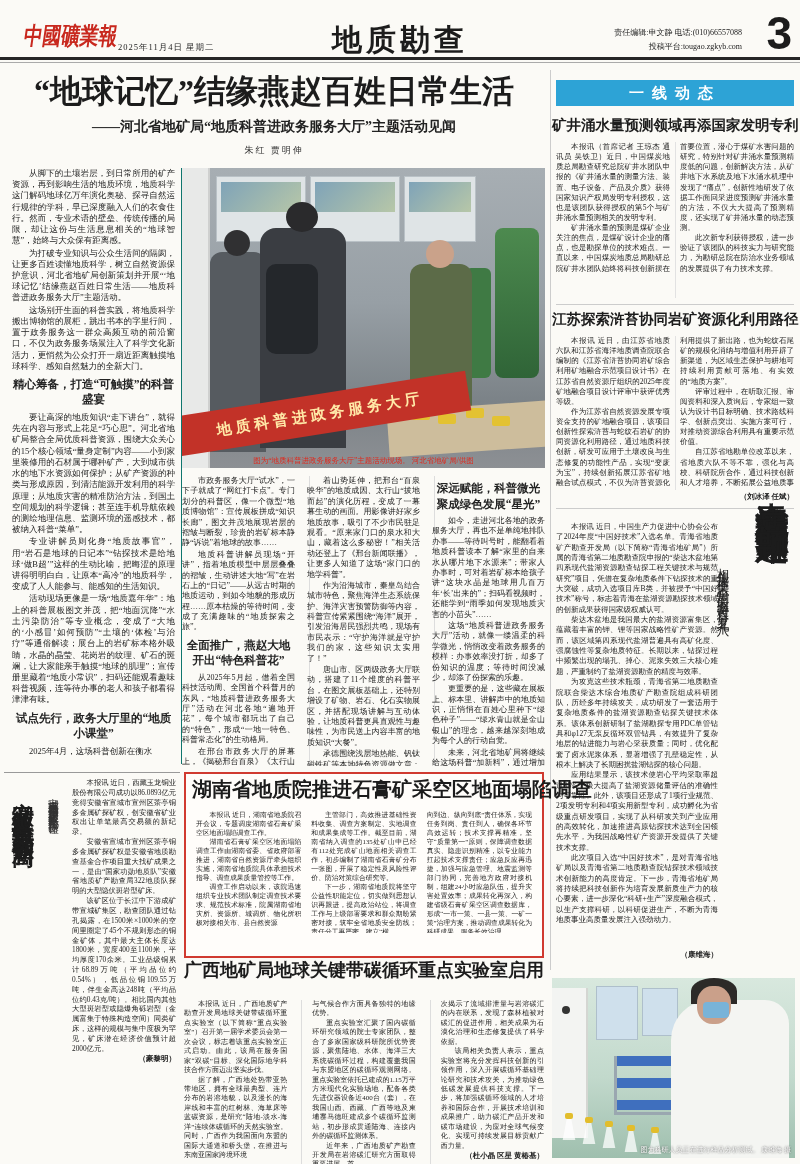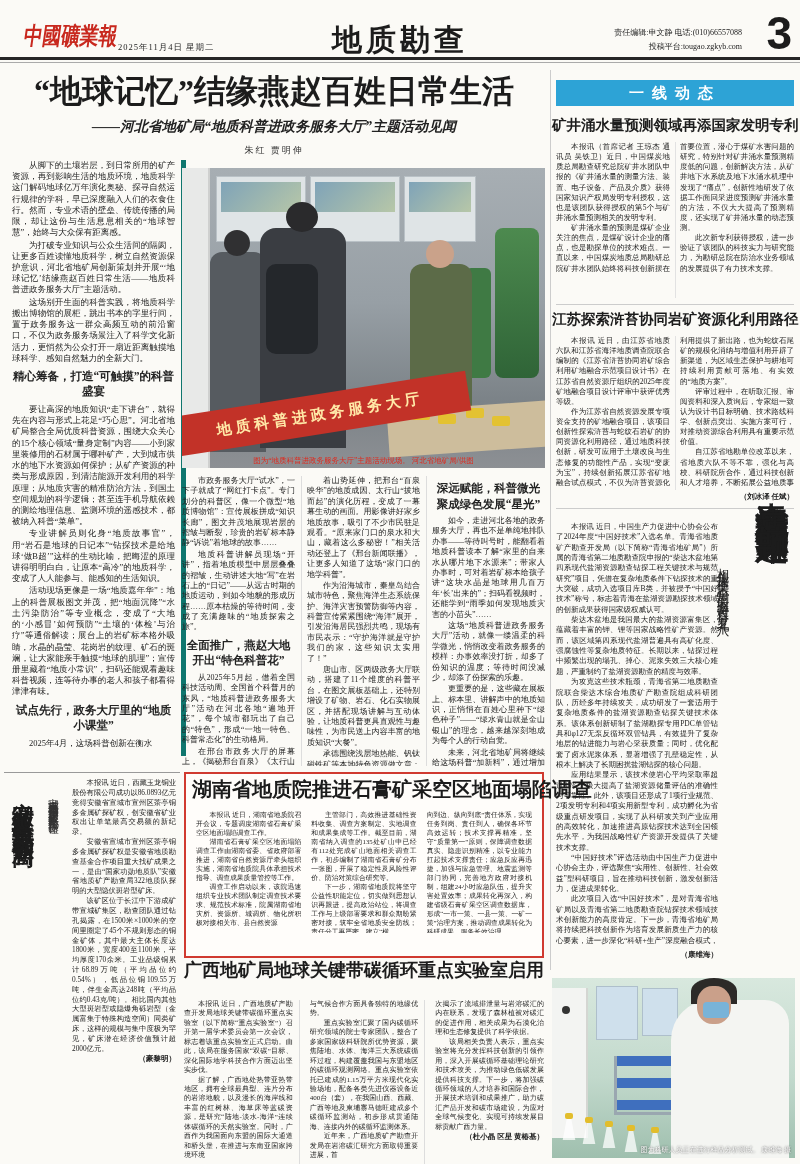--- a/index.html
+++ b/index.html
@@ -9,29 +9,29 @@
   
   .logo{left:24px;top:20px;font-size:24px;font-weight:bold;color:#c8281e;transform:skewX(-8deg) scaleX(.78);transform-origin:left;letter-spacing:0px;white-space:nowrap;}
   .dateline{left:118px;top:42px;font-size:8.5px;color:#222;letter-spacing:1px;}
   .section-title{left:0;top:20px;width:800px;text-align:center;font-size:30px;font-weight:bold;letter-spacing:4px;font-family:"Liberation Sans",sans-serif;}
   .editor-block{right:58px;top:26px;text-align:right;font-size:8px;line-height:1.7;color:#222;}
   .page-num{right:8px;top:6px;font-size:46px;font-weight:bold;font-family:"Liberation Sans",sans-serif;}
   .mast-rule{left:0;top:57px;width:800px;border-top:3px solid #262626;}
   .mast-rule2{left:0;top:62px;width:800px;border-top:1px solid #aaa;}
   
   .main-title{left:0;top:70px;width:548px;text-align:center;font-size:32px;font-weight:bold;letter-spacing:0px;white-space:nowrap;}
-  .main-sub{left:0;top:118px;width:548px;text-align:center;font-size:14px;font-weight:bold;color:#222;font-style:italic;}
+  .main-sub{left:0;top:118px;width:548px;text-align:center;font-size:14px;font-weight:bold;color:#222;}
   .main-authors{left:0;top:144px;width:548px;text-align:center;font-size:9px;letter-spacing:2px;color:#333;}
   .bodytxt{font-size:8.5px;line-height:1.32;text-align:justify;color:#232323;}
   .bodytxt p{margin:0 0 1px 0;text-indent:2em;}
   .inhead{font-weight:bold;font-size:11.5px;text-align:center;text-indent:0 !important;margin:5px 0 4px 0 !important;line-height:1.35;}
-  .leftcol{left:12px;top:160px;width:163px;height:596px;overflow:hidden;border-right:5px solid #0f766e;padding-right:6px;}
+  .leftcol{left:12px;top:168px;width:163px;height:596px;overflow:hidden;border-right:1px solid #0f766e;padding-right:6px;}
   .midcol{top:476px;width:113px;height:290px;overflow:hidden;font-size:8px;line-height:1.3;}
   .midcol p{margin:0 0 1px 0;text-indent:2em;}
-  .colrule{border-right:1px solid #ddd;padding-right:6px;}
+  .colrule{border-right:1px solid #ddd;padding-right:14px;}
   
   .photo1{left:182px;top:168px;width:363px;height:300px;background:linear-gradient(180deg,#a7aeb3 0%,#979fa5 45%,#7b8287 78%,#8d9094 100%);overflow:hidden;}
   .ph1-panel{position:absolute;left:0;top:0;width:26px;height:300px;background:#e8e9e8;border-right:2px solid #cfd0cf;}
   .ph1-board{position:absolute;top:8px;height:64px;background:#dfe4e6;border:1px solid #b9c1c6;}
   .ph1-board .img{position:absolute;left:4px;top:5px;right:4px;height:30px;background:linear-gradient(135deg,#7fa3b8,#b7c7a8);}
   .ph1-man1{position:absolute;left:78px;top:60px;width:86px;height:220px;background:#3a3d42;border-radius:16px 16px 0 0;}
   .ph1-man1 .head{position:absolute;left:26px;top:-26px;width:32px;height:30px;background:#2a2a2c;border-radius:50%;}
   .ph1-backpack{position:absolute;left:84px;top:96px;width:52px;height:90px;background:#24272b;border-radius:10px;}
   .ph1-man2{position:absolute;left:28px;top:84px;width:56px;height:200px;background:#565b60;border-radius:12px 12px 0 0;}
   .ph1-man2 .head{position:absolute;left:14px;top:-22px;width:26px;height:26px;background:#303032;border-radius:50%;}
@@ -193,21 +193,20 @@
     <p>自江苏省地勘单位改革以来，省地质六队不等不靠，强化与高校、科研院所合作，通过科技创新和人才培养，不断拓展公益地质事业发展新路径，在地质科普、地质环境等领域开拓创新，并取得一系列初步成果。下一步，该队将锚定“争当表率、争做示范、走在前列”的光荣使命，以服务国家战略、服务地方发展为己任，凝心聚力，锐意进取，为保障国家能源资源安全、服务国家经济社会高质量发展作出新的更大贡献。</p>
   </div>
   <div class="abs byline" style="left:556px;top:492px;width:238px;">（刘冰泽 任斌）</div>
   <div class="abs h-rule" style="left:556px;top:508px;width:238px;"></div>
 
   <div class="abs qh-body">
     <p>本报讯  近日，中国生产力促进中心协会公布了2024年度“中国好技术”入选名单。青海省地质矿产勘查开发局（以下简称“青海省地矿局”）所属的青海省第二地质勘查院申报的“柴达木盆地第四系现代盐湖资源勘查钻探工程关键技术与规范研究”项目，凭借在复杂地质条件下钻探技术的重大突破，成功入选项目库B类，并被授予“中国好技术”称号，标志着青海在盐湖资源勘探技术领域的创新成果获得国家级权威认可。</p>
     <p>柴达木盆地是我国最大的盐湖资源富集区，蕴藏着丰富的钾、锂等国家战略性矿产资源。然而，该区域第四系现代盐湖普遍具有高矿化度、强腐蚀性等复杂地质特征。长期以来，钻探过程中频繁出现的塌孔、掉心、泥浆失效三大核心难题，严重制约了盐湖资源勘查的精度与效率。</p>
     <p>为攻克这些技术瓶颈，青海省第二地质勘查院联合柴达木综合地质矿产勘查院组成科研团队，历经多年持续攻关，成功研发了一套适用于复杂地质条件的盐湖资源勘查钻探关键技术体系。该体系创新研制了盐湖勘探专用PDC单管钻具和φ127无泵反循环双管钻具，有效提升了复杂地层的钻进能力与岩心采获质量；同时，优化配套了卤水泥浆体系，显著增强了孔壁稳定性，从根本上解决了长期困扰盐湖钻探的核心问题。</p>
     <p>应用结果显示，该技术使岩心平均采取率超过98%，极大提高了盐湖资源储量评估的准确性与可靠性。此外，该项目还形成了1项行业规范、2项发明专利和4项实用新型专利，成功孵化为省级重点研发项目，实现了从科研攻关到产业应用的高效转化，加速推进高原钻探技术达到全国领先水平，为我国战略性矿产资源开发提供了关键技术支撑。</p>
-    <p>“中国好技术”评选活动由中国生产力促进中心协会主办，评选聚焦“实用性、创新性、社会效益”型科研项目，旨在推动科技创新，激发创新活力，促进成果转化。</p>
     <p>此次项目入选“中国好技术”，是对青海省地矿局以及青海省第二地质勘查院钻探技术领域技术创新能力的高度肯定。下一步，青海省地矿局将持续把科技创新作为培育发展新质生产力的核心要素，进一步深化“科研+生产”深度融合模式，以生产支撑科研，以科研促进生产，不断为青海地质事业高质量发展注入强劲动力。</p>
   </div>
   <div class="abs byline qh-byline">（康维海）</div>
   <div class="abs vtext qh-vsub">相关技术使岩心平均采取率超过百分之九十八</div>
   <div class="abs vtext qh-vtitle">青海省地矿局攻克盐湖资源钻探难题</div>
 
   <div class="abs photo2">
     <div class="ph2-poster" style="left:44px;top:8px;width:40px;height:52px;"></div>
     <div class="ph2-poster" style="left:90px;top:10px;width:34px;height:46px;"></div>
     <div class="ph2-machine"></div>

